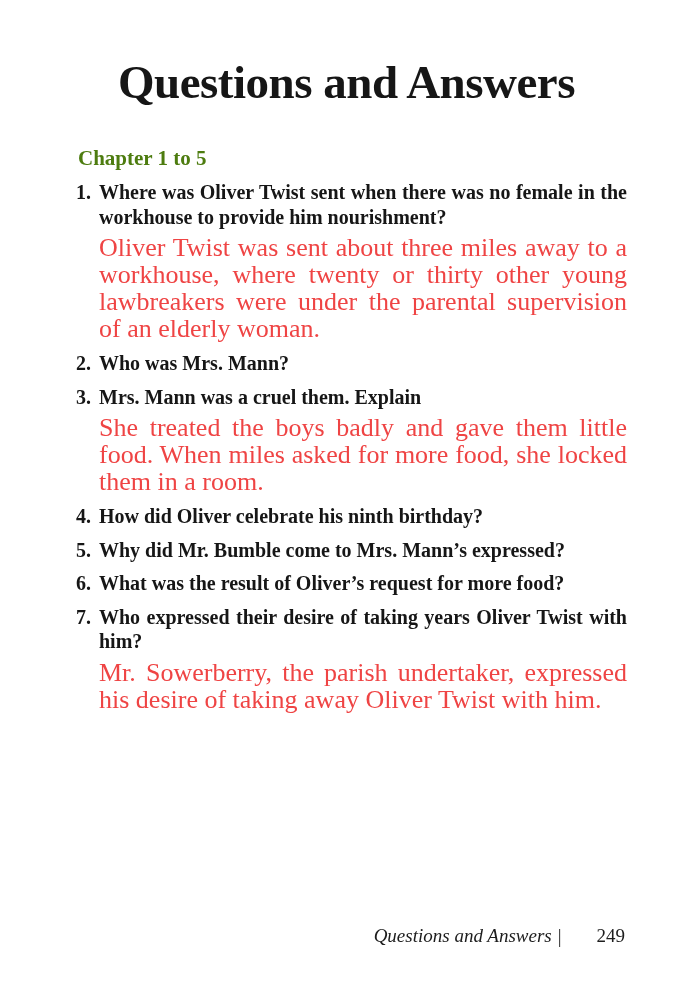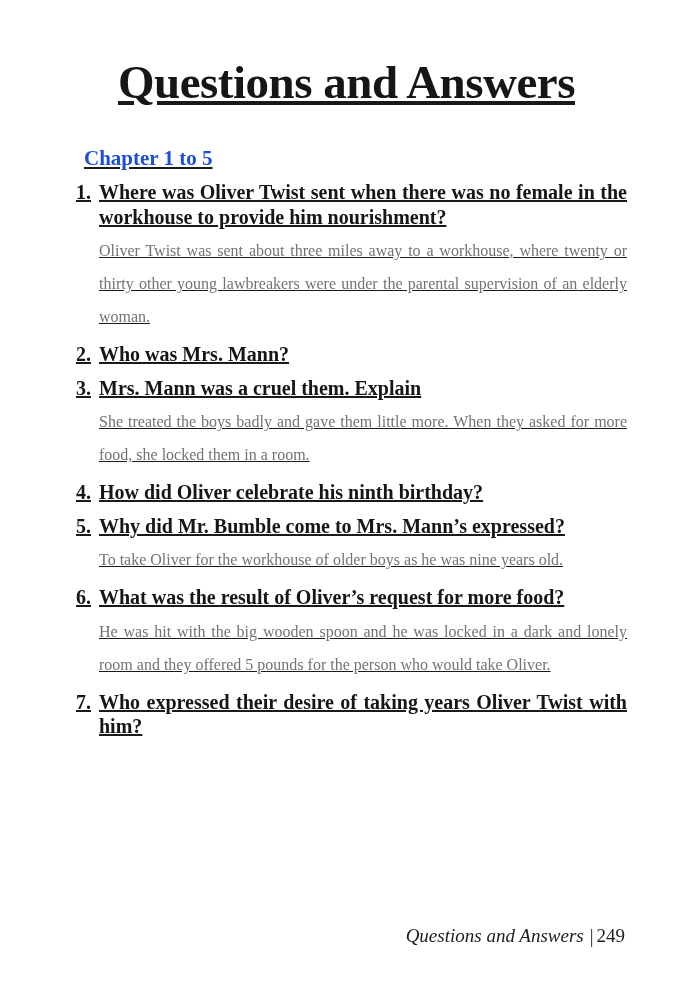--- a/index.html
+++ b/index.html
@@ -13,40 +13,39 @@
     position: relative;
     overflow: hidden;
     font-family: "Liberation Serif", serif;
     color: #1a1a1a;
     -webkit-font-smoothing: antialiased;
   }
   .page {
     position: absolute;
     inset: 0;
     background: #ffffff;
-    text-decoration: underline;
   }
   .content {
     margin: 0 66px 0 76px;
   }
   .title {
     margin: 54px 0 0 0;
     font-size: 47px;
     line-height: 1.2;
     font-weight: bold;
     text-align: center;
     letter-spacing: -0.5px;
     color: #161616;
   }
   .chapter {
     font-size: 21px;
     line-height: 25px;
     font-weight: bold;
-    margin: 36px 0 0 8px;
-    color: #1d4ed8;
+    margin: 36px 0 0 2px;
+    color: #4d7c0f;
   }
   .qa-list {
     margin-top: 8px;
   }
   .qa-item {
     margin-top: 9px;
   }
   .qa-question-row {
     display: flex;
     align-items: flex-start;
@@ -58,24 +57,24 @@
   .qa-number {
     flex: none;
     width: 23px;
   }
   .qa-question {
     flex: 1;
     text-align: justify;
   }
   .qa-answer {
     margin: 5px 0 0 23px;
-    font-size: 16px;
-    line-height: 33px;
+    font-size: 26px;
+    line-height: 27px;
     text-align: justify;
-    color: #737373;
+    color: #ef4444;
   }
   .footer {
     position: absolute;
     right: 68px;
     bottom: 42px;
     font-size: 19px;
     line-height: 22px;
     color: #1d1d1d;
     white-space: nowrap;
   }
@@ -83,20 +82,21 @@
     font-style: italic;
   }
   .footer .separator {
     display: inline-block;
     margin: 0 3px 0 6px;
     font-style: normal;
     transform: scaleY(1.1);
   }
   .footer .page-number {
     font-style: normal;
+    margin-left: 32px;
   }
 </style>
 </head>
 <body>
 
 <div class="page">
   <h1 class="title">Questions and Answers</h1>
 
   <div class="content">
     <div class="chapter">Chapter 1 to 5</div>
@@ -116,51 +116,50 @@
           <span class="qa-number">2.</span>
           <span class="qa-question">Who was Mrs. Mann?</span>
         </div>
       </div>
 
       <div class="qa-item">
         <div class="qa-question-row">
           <span class="qa-number">3.</span>
           <span class="qa-question">Mrs. Mann was a cruel them. Explain</span>
         </div>
-        <div class="qa-answer">She treated the boys badly and gave them little more. When they asked for more food, she locked them in a room.</div>
+        <div class="qa-answer">She treated the boys badly and gave them little food. When miles asked for more food, she locked them in a room.</div>
       </div>
 
       <div class="qa-item">
         <div class="qa-question-row">
           <span class="qa-number">4.</span>
           <span class="qa-question">How did Oliver celebrate his ninth birthday?</span>
         </div>
       </div>
 
       <div class="qa-item">
         <div class="qa-question-row">
           <span class="qa-number">5.</span>
           <span class="qa-question">Why did Mr. Bumble come to Mrs. Mann’s expressed?</span>
         </div>
-        <div class="qa-answer">To take Oliver for the workhouse of older boys as he was nine years old.</div>
       </div>
 
       <div class="qa-item">
         <div class="qa-question-row">
           <span class="qa-number">6.</span>
           <span class="qa-question">What was the result of Oliver’s request for more food?</span>
         </div>
-        <div class="qa-answer">He was hit with the big wooden spoon and he was locked in a dark and lonely room and they offered 5 pounds for the person who would take Oliver.</div>
       </div>
 
       <div class="qa-item">
         <div class="qa-question-row">
           <span class="qa-number">7.</span>
           <span class="qa-question">Who expressed their desire of taking years Oliver Twist with him?</span>
         </div>
+        <div class="qa-answer">Mr. Sowerberry, the parish undertaker, expressed his desire of taking away Oliver Twist with him.</div>
       </div>
 
     </div>
   </div>
 
   <div class="footer">
     <span class="running-title">Questions and Answers</span><span class="separator">|</span><span class="page-number">249</span>
   </div>
 </div>
 

